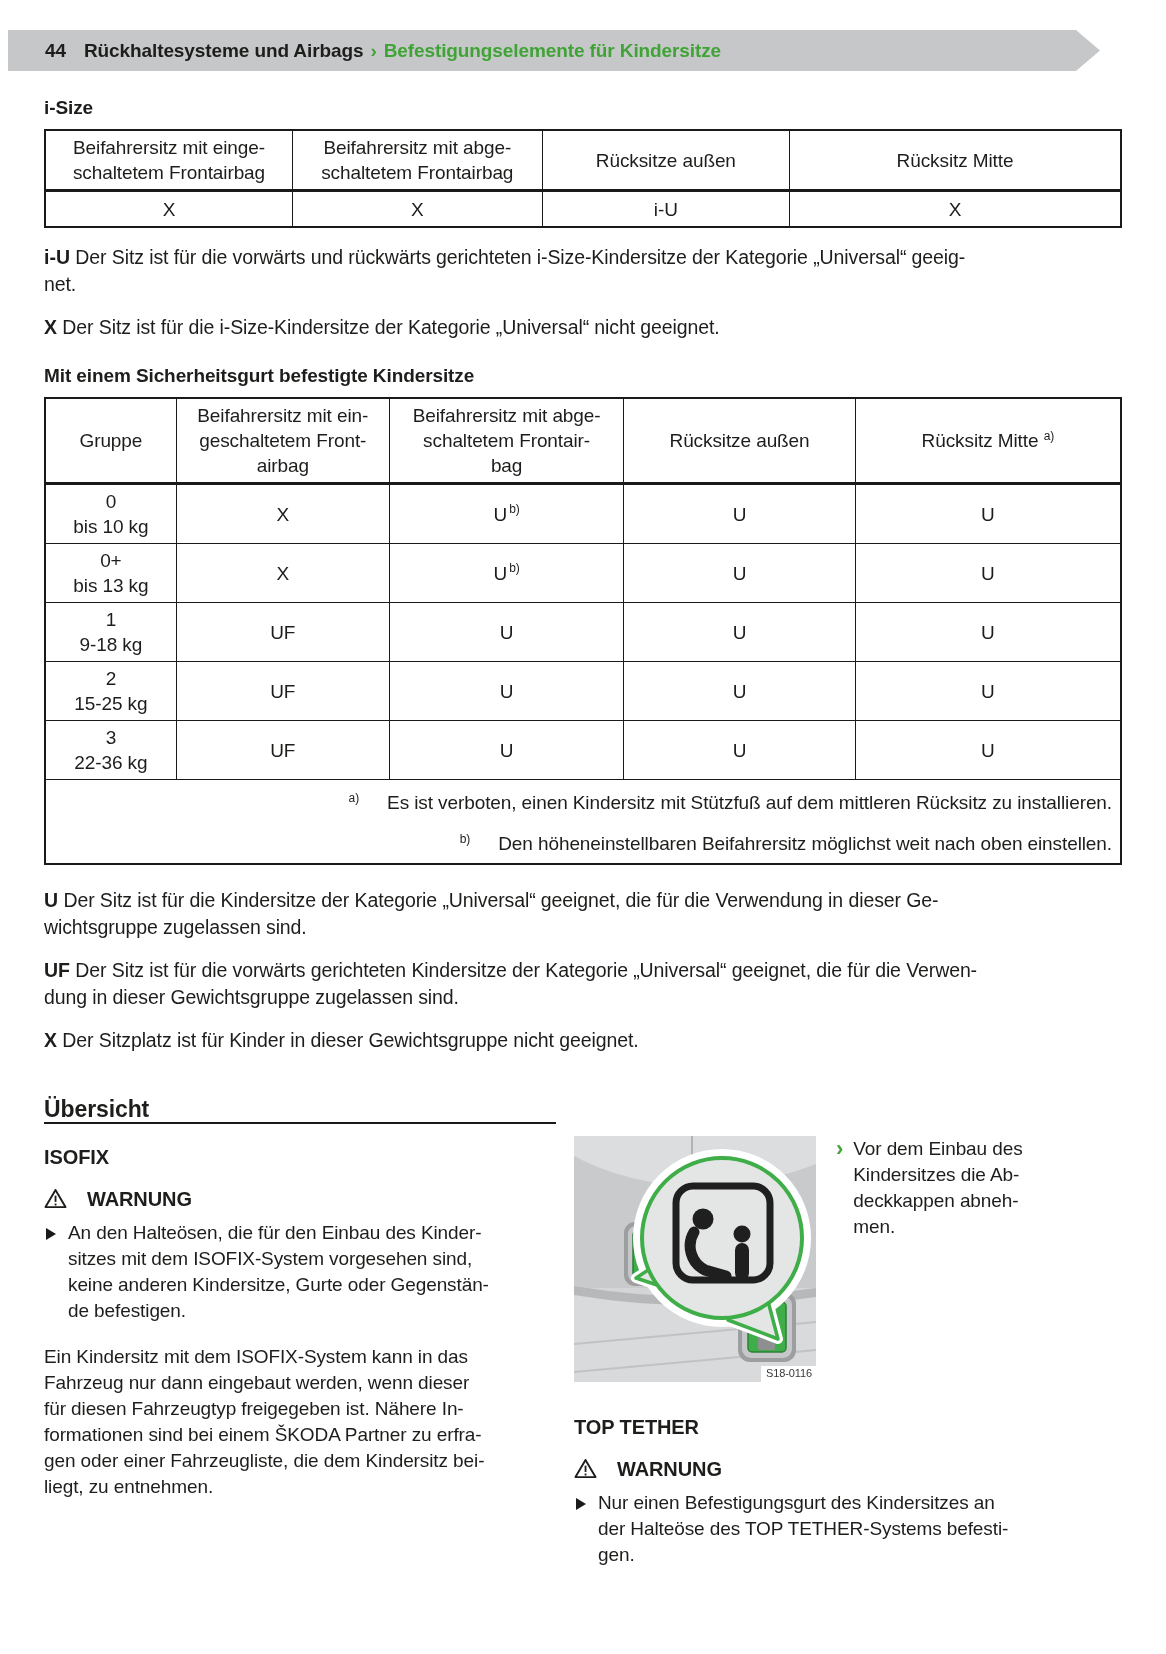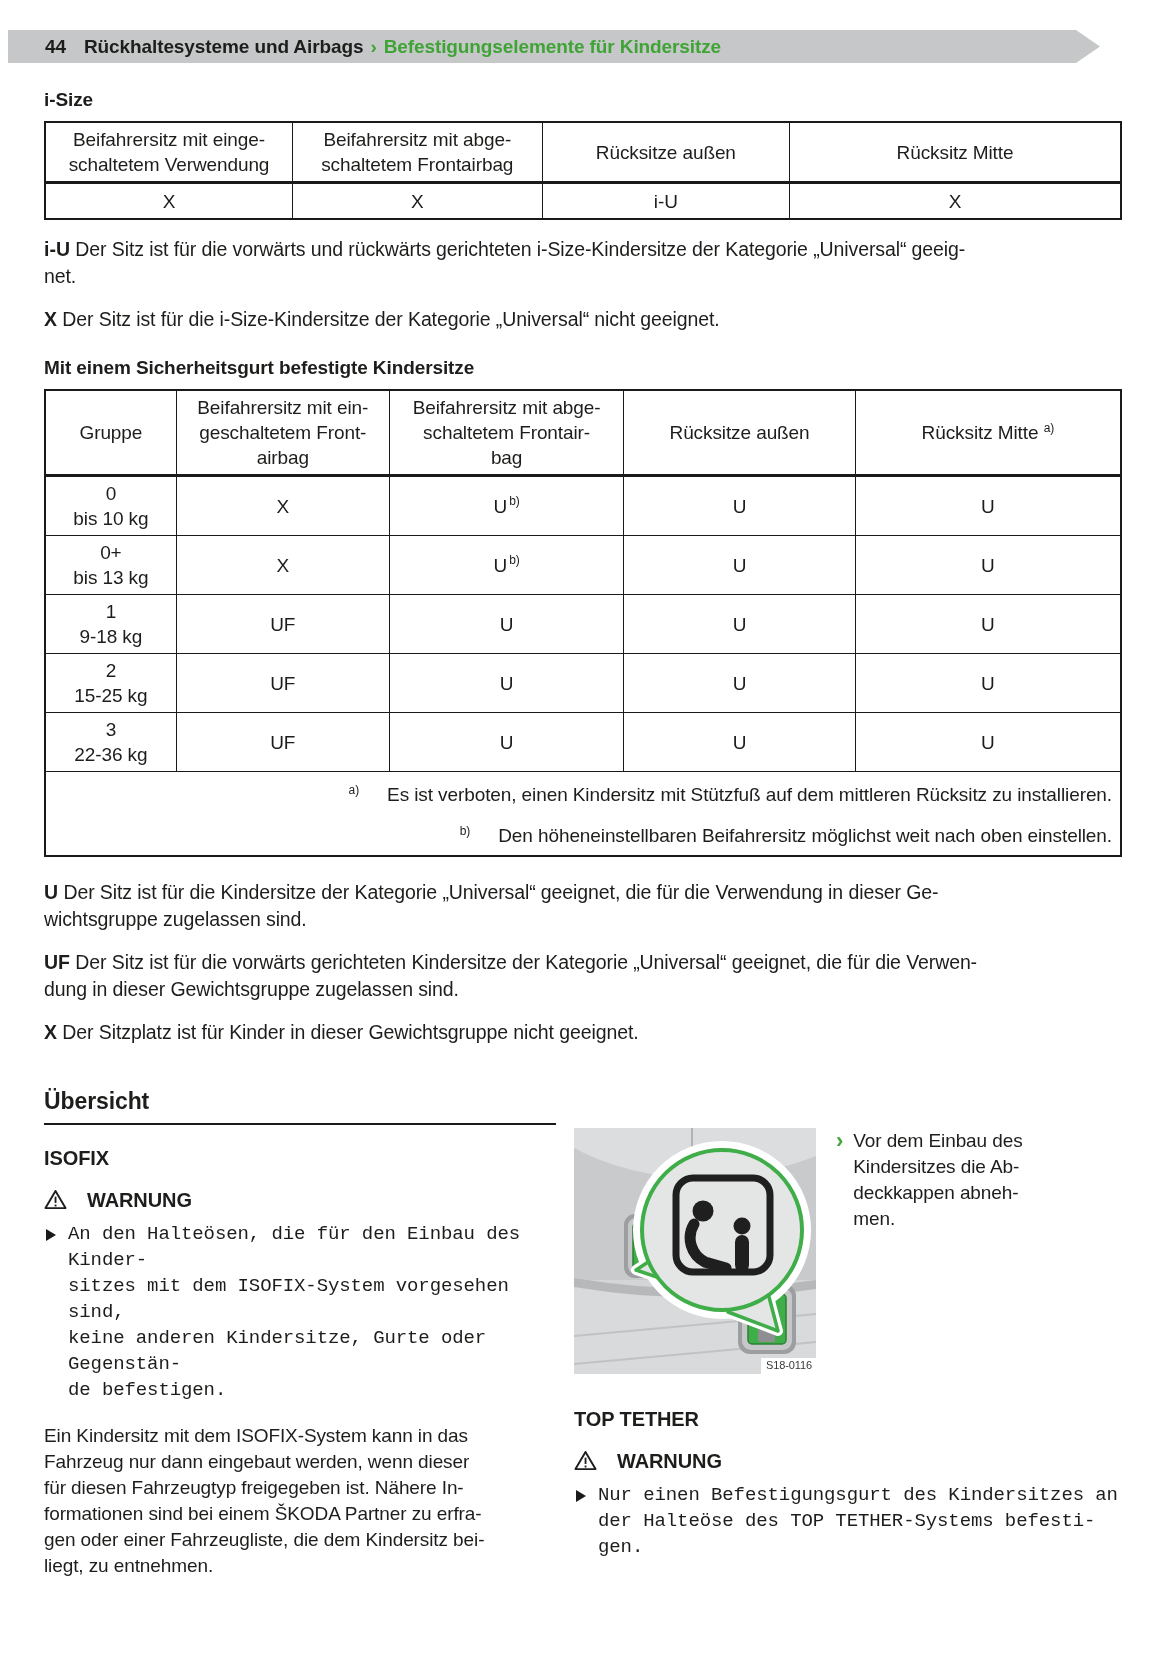--- a/index.html
+++ b/index.html
@@ -3,21 +3,21 @@
 <meta charset="utf-8">
 <style>
   html, body { margin:0; padding:0; width:1166px; height:1654px; overflow:hidden; background:#fff; }
   body { font-family:"Liberation Sans", sans-serif; color:var(--ink,#1d1d1b); letter-spacing:-0.1px; }
   .page { box-sizing:border-box; width:1166px; padding:30px 44px 0 44px; }
 
   .pre { white-space:pre-line; }
 
   
   .banner {
-    margin-left:-36px; width:1092px; height:33px; background:var(--banner,#c6c7c9);
+    margin-left:-36px; width:1092px; height:41px; background:var(--banner,#c6c7c9);
     clip-path:polygon(0 0, calc(100% - 24px) 0, 100% 50%, calc(100% - 24px) 100%, 0 100%);
     display:flex; align-items:center; padding-left:37px; box-sizing:border-box;
     font-size:19px; font-weight:bold;
   }
   .banner .pagenum { margin-right:18px; }
   .banner .sep { color:var(--green,#3fa435); margin:0 7px; }
   .banner .sub { color:var(--green,#3fa435); font-weight:bold; }
 
   .h-small { font-size:19px; font-weight:bold; margin:26px 0 10px 0; }
 
@@ -43,26 +43,26 @@
   table.tbl2 tr.fn sup { font-size:12px; vertical-align:super; margin-right:28px; }
 
   p.legend { font-size:19.5px; line-height:27px; margin:16px 0; }
   p.legend b { letter-spacing:0; }
 
   
   .twocol { display:flex; margin-top:42px; }
   .col-left { width:512px; flex:0 0 512px; font-size:19px; line-height:26px; }
   .col-right { flex:1; margin-left:18px; padding-top:40px; font-size:19px; line-height:26px; }
 
-  h2.uebersicht { font-size:23px; font-weight:bold; margin:0; padding-bottom:9px; border-bottom:2px solid #1a1a1a; }
+  h2.uebersicht { font-size:23px; font-weight:bold; margin:0; border-bottom:2px solid #1a1a1a; }
   h3.subhead { font-size:20px; font-weight:bold; margin:20px 0 0 0; }
   .warn { margin-top:16px; }
   .warn-head { display:flex; align-items:center; gap:20px; font-size:20px; font-weight:bold; margin-bottom:8px; }
   ul.arrows { list-style:none; margin:0; padding:0; }
-  ul.arrows li { display:flex; margin:0 0 9px 0;font-family:Liberation Mono, monospace; }
+  ul.arrows li { display:flex; margin:0 0 9px 0; }
   ul.arrows li + li { margin-top:10px; }
   .tri {
     flex:0 0 auto; width:0; height:0; margin:8px 12px 0 2px;
     border-left:10px solid #1a1a1a; border-top:6px solid transparent; border-bottom:6px solid transparent;
   }
   .body { margin:20px 0 0 0; }
 
   .figure-row { display:flex; }
   figure.fig { margin:0; position:relative; width:242px; height:246px; flex:0 0 242px; }
   .figlabel {
@@ -90,21 +90,21 @@
   <table class="tbl">
     <colgroup>
         <col style="width:23%">
         <col style="width:23.2%">
         <col style="width:23%">
         <col style="width:30.8%">
       </colgroup>
     <tbody>
         <tr class="head">
       <th><span class="pre">Beifahrersitz mit einge-
-schaltetem Verwendung</span></th>
+schaltetem Frontairbag</span></th>
       <th><span class="pre">Beifahrersitz mit abge-
 schaltetem Frontairbag</span></th>
       <th><span class="pre">Rücksitze außen</span></th>
       <th><span class="pre">Rücksitz Mitte</span></th>
     </tr>
     <tr class="vals">
       <td>X</td>
       <td>X</td>
       <td>i-U</td>
       <td>X</td>

